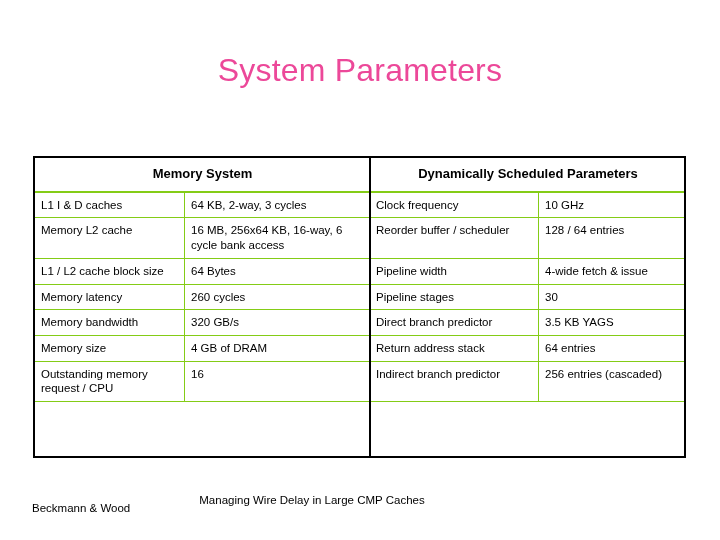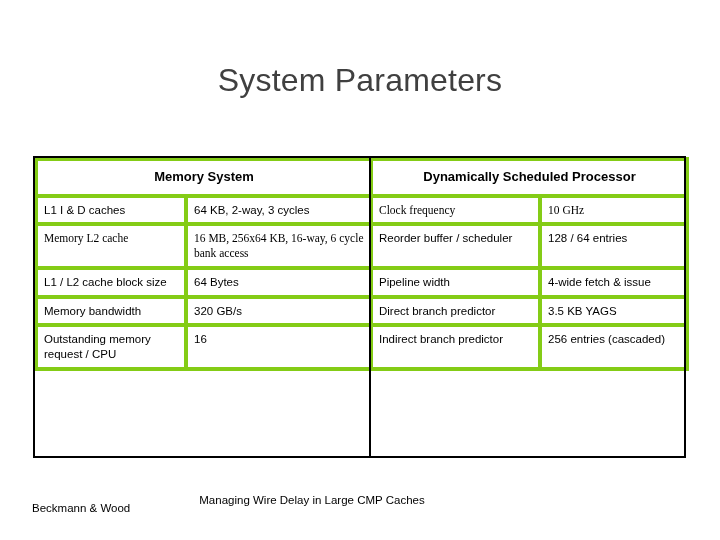--- a/index.html
+++ b/index.html
@@ -12,41 +12,41 @@
     background: #ffffff;
     font-family: "Liberation Sans", sans-serif;
     overflow: hidden;
     position: relative;
   }
 
   
   .slide-title {
     position: absolute;
     left: 0;
-    top: 62px;
+    top: 52px;
     width: 720px;
     text-align: center;
     font-size: 32px;
-    color: #404040;
+    color: #ec4899;
     letter-spacing: 0.2px;
     white-space: nowrap;
   }
 
   
   .params-table {
     position: absolute;
     left: 34px;
     top: 157px;
     width: 651px;
     border-collapse: collapse;
     table-layout: fixed;
   }
   .params-table td,
   .params-table th {
-    border: 4px solid #84cc16;
+    border: 1px solid #84cc16;
     padding: 5px 5px 5px 6px;
     font-size: 11.5px;
     font-weight: normal;
     color: #000000;
     vertical-align: top;
     text-align: left;
     line-height: 1.28;
     background: #ffffff;
     word-wrap: break-word;
   }
@@ -79,21 +79,20 @@
     top: 156px;
     width: 2px;
     height: 302px;
     background: #000000;
     pointer-events: none;
   }
 
   .cell-red {
     color: #C00000;
     font-weight: bold;
-    font-family: Liberation Serif, serif;
   }
 
   
   col.c1 { width: 150px; }
   col.c2 { width: 185px; }
   col.c3 { width: 169px; }
   col.c4 { width: 147px; }
 
   
   .footer {
@@ -135,21 +134,21 @@
 <table class="params-table">
   <colgroup>
     <col class="c1">
       <col class="c2">
       <col class="c3">
       <col class="c4">
   </colgroup>
   <tbody>
     <tr class="hdr-row">
       <td class="hdr" colspan="2">Memory System</td>
-      <td class="hdr" colspan="2">Dynamically Scheduled Processor</td>
+      <td class="hdr" colspan="2">Dynamically Scheduled Parameters</td>
     </tr>
 
     <tr>
       <td>L1 I &amp; D caches</td>
       <td>64 KB, 2-way, 3 cycles</td>
       <td class="cell-red">Clock frequency</td>
       <td class="cell-red">10 GHz</td>
     </tr>
 
     <tr>
@@ -159,28 +158,40 @@
       <td>128 / 64 entries</td>
     </tr>
 
     <tr>
       <td>L1 / L2 cache block size</td>
       <td>64 Bytes</td>
       <td>Pipeline width</td>
       <td>4-wide fetch &amp; issue</td>
     </tr>
 
+    <tr>
+      <td>Memory latency</td>
+      <td>260 cycles</td>
+      <td>Pipeline stages</td>
+      <td>30</td>
+    </tr>
 
     <tr>
       <td>Memory bandwidth</td>
       <td>320 GB/s</td>
       <td>Direct branch predictor</td>
       <td>3.5 KB YAGS</td>
     </tr>
 
+    <tr>
+      <td>Memory size</td>
+      <td>4 GB of DRAM</td>
+      <td>Return address stack</td>
+      <td>64 entries</td>
+    </tr>
 
     <tr>
       <td>Outstanding memory request / CPU</td>
       <td>16</td>
       <td>Indirect branch predictor</td>
       <td>256 entries (cascaded)</td>
     </tr>
   </tbody>
 </table>
 

